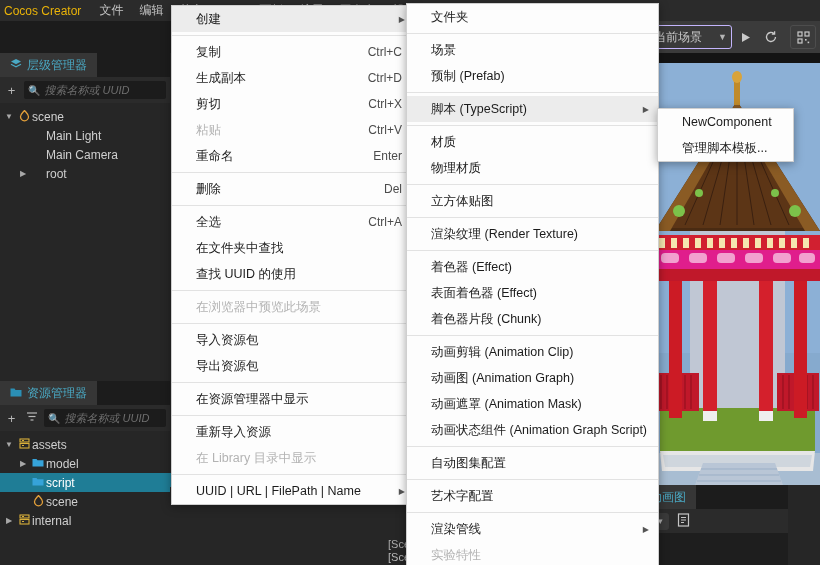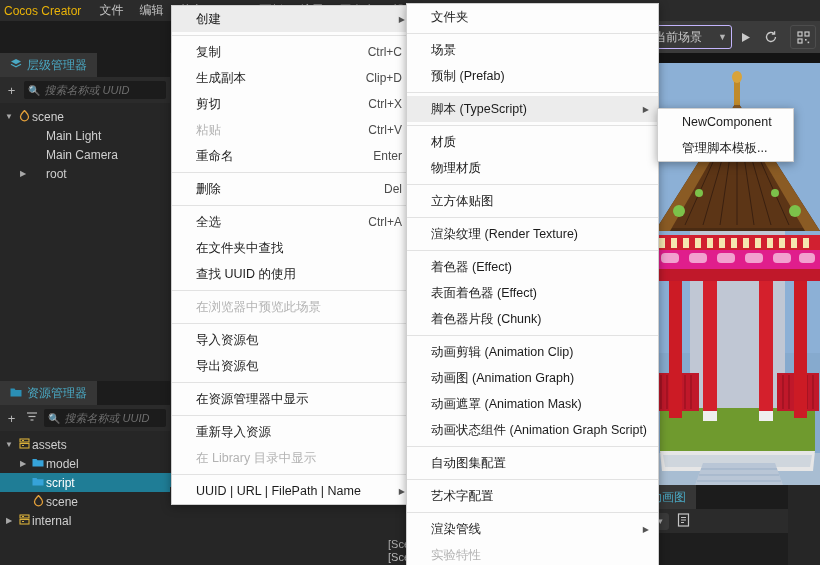--- a/index.html
+++ b/index.html
@@ -394,21 +394,21 @@
         <span class="lbl">创建</span>
         <span class="sub">▶</span>
       </div>
       <div class="sep"></div>
       <div class="row">
         <span class="lbl">复制</span>
         <span class="acc">Ctrl+C</span>
       </div>
       <div class="row">
         <span class="lbl">生成副本</span>
-        <span class="acc">Clip+D</span>
+        <span class="acc">Ctrl+D</span>
       </div>
       <div class="row">
         <span class="lbl">剪切</span>
         <span class="acc">Ctrl+X</span>
       </div>
       <div class="row dis">
         <span class="lbl">粘贴</span>
         <span class="acc">Ctrl+V</span>
       </div>
       <div class="row">

